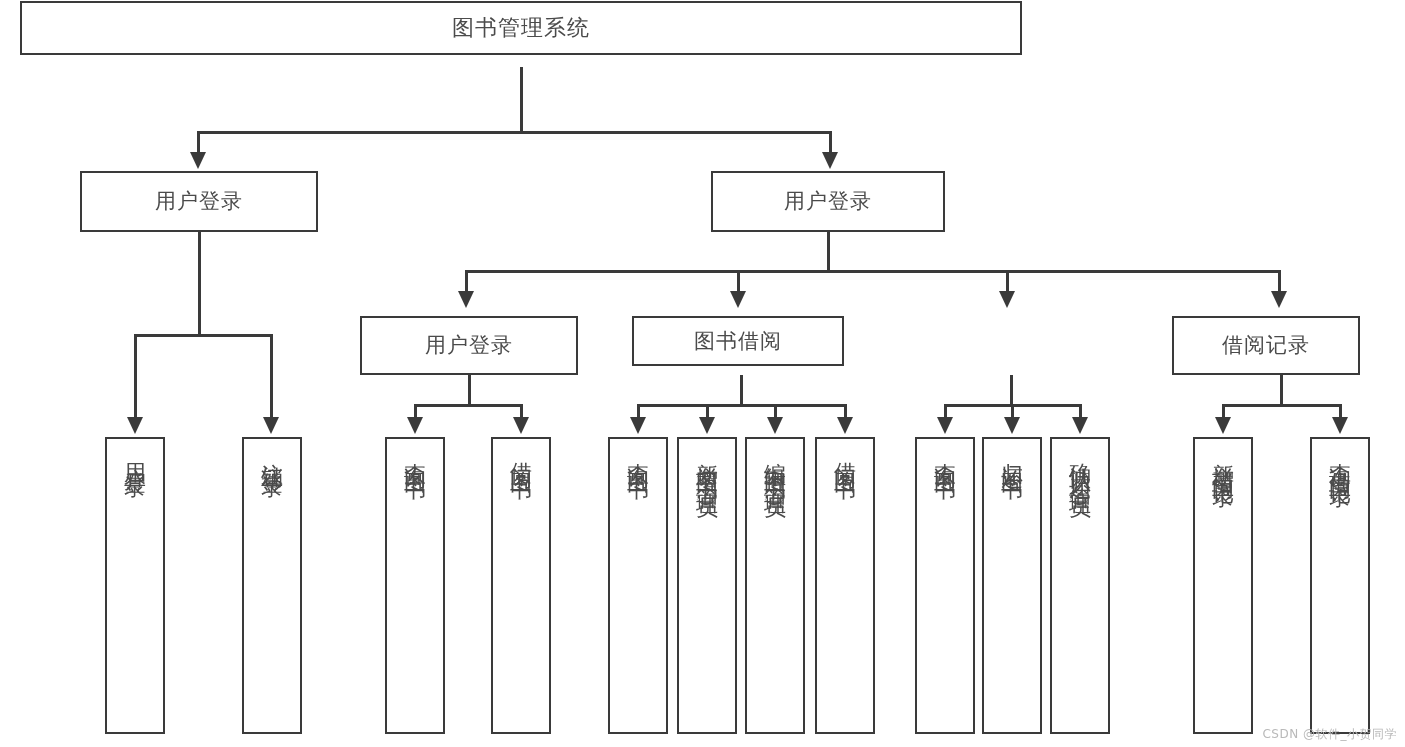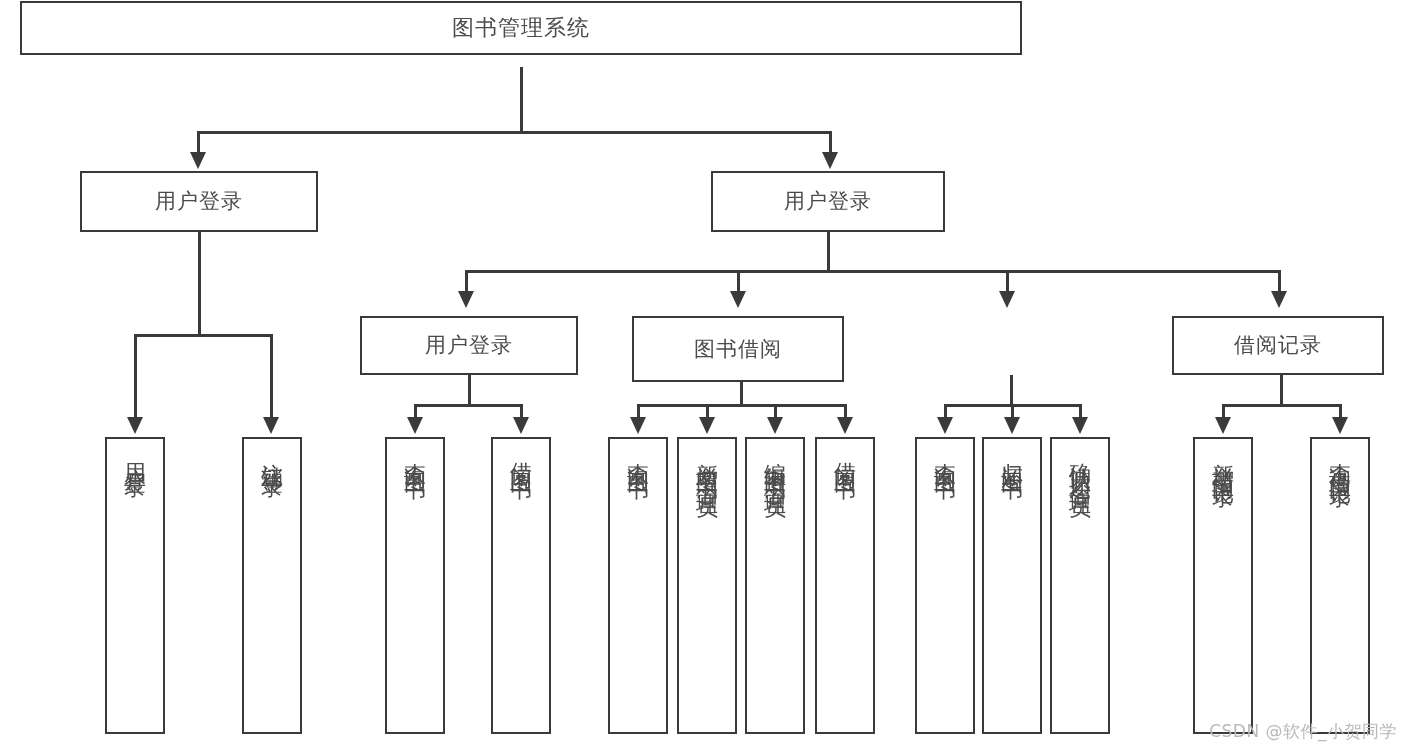--- a/index.html
+++ b/index.html
@@ -50,21 +50,21 @@
     position:absolute;
     width:0;height:0;
     border-left:8px solid transparent;
     border-right:8px solid transparent;
     border-top:17px solid #3a3a3a;
     z-index:2;
   }
   #watermark{
     position:absolute;
     right:8px;bottom:4px;
-    font-size:17px;
+    font-size:12px;
     color:#b9b9b9;
     letter-spacing:0.5px;
     white-space:nowrap;
     z-index:5;
     font-family:"DejaVu Sans","Liberation Sans",sans-serif;
   }
 </style>
 </head>
 <body>
 
@@ -102,24 +102,24 @@
   <div class="edge v" style="left:1006px;top:270px;height:22px;"></div>
   <div class="edge v" style="left:1278px;top:270px;height:22px;"></div>
   <div class="arrow" style="left:458px;top:291px;"></div>
   <div class="arrow" style="left:730px;top:291px;"></div>
   <div class="arrow" style="left:999px;top:291px;"></div>
   <div class="arrow" style="left:1271px;top:291px;"></div>
 
   <div class="node h-node" style="left:360px;top:316px;width:218px;height:59px;">
     <span class="lbl">用户登录</span>
   </div>
-  <div class="node h-node" style="left:632px;top:316px;width:212px;height:66px;">
+  <div class="node h-node" style="left:632px;top:316px;width:212px;height:50px;">
     <span class="lbl">图书借阅</span>
   </div>
-  <div class="node h-node" style="left:1172px;top:316px;width:212px;height:59px;">
+  <div class="node h-node" style="left:1172px;top:316px;width:188px;height:59px;">
     <span class="lbl">借阅记录</span>
   </div>
 
   <div class="edge v" style="left:468px;top:375px;height:31px;"></div>
   <div class="edge h" style="left:414px;top:404px;width:108px;"></div>
   <div class="edge v" style="left:414px;top:404px;height:14px;"></div>
   <div class="edge v" style="left:520px;top:404px;height:14px;"></div>
   <div class="arrow" style="left:407px;top:417px;"></div>
   <div class="arrow" style="left:513px;top:417px;"></div>
 

